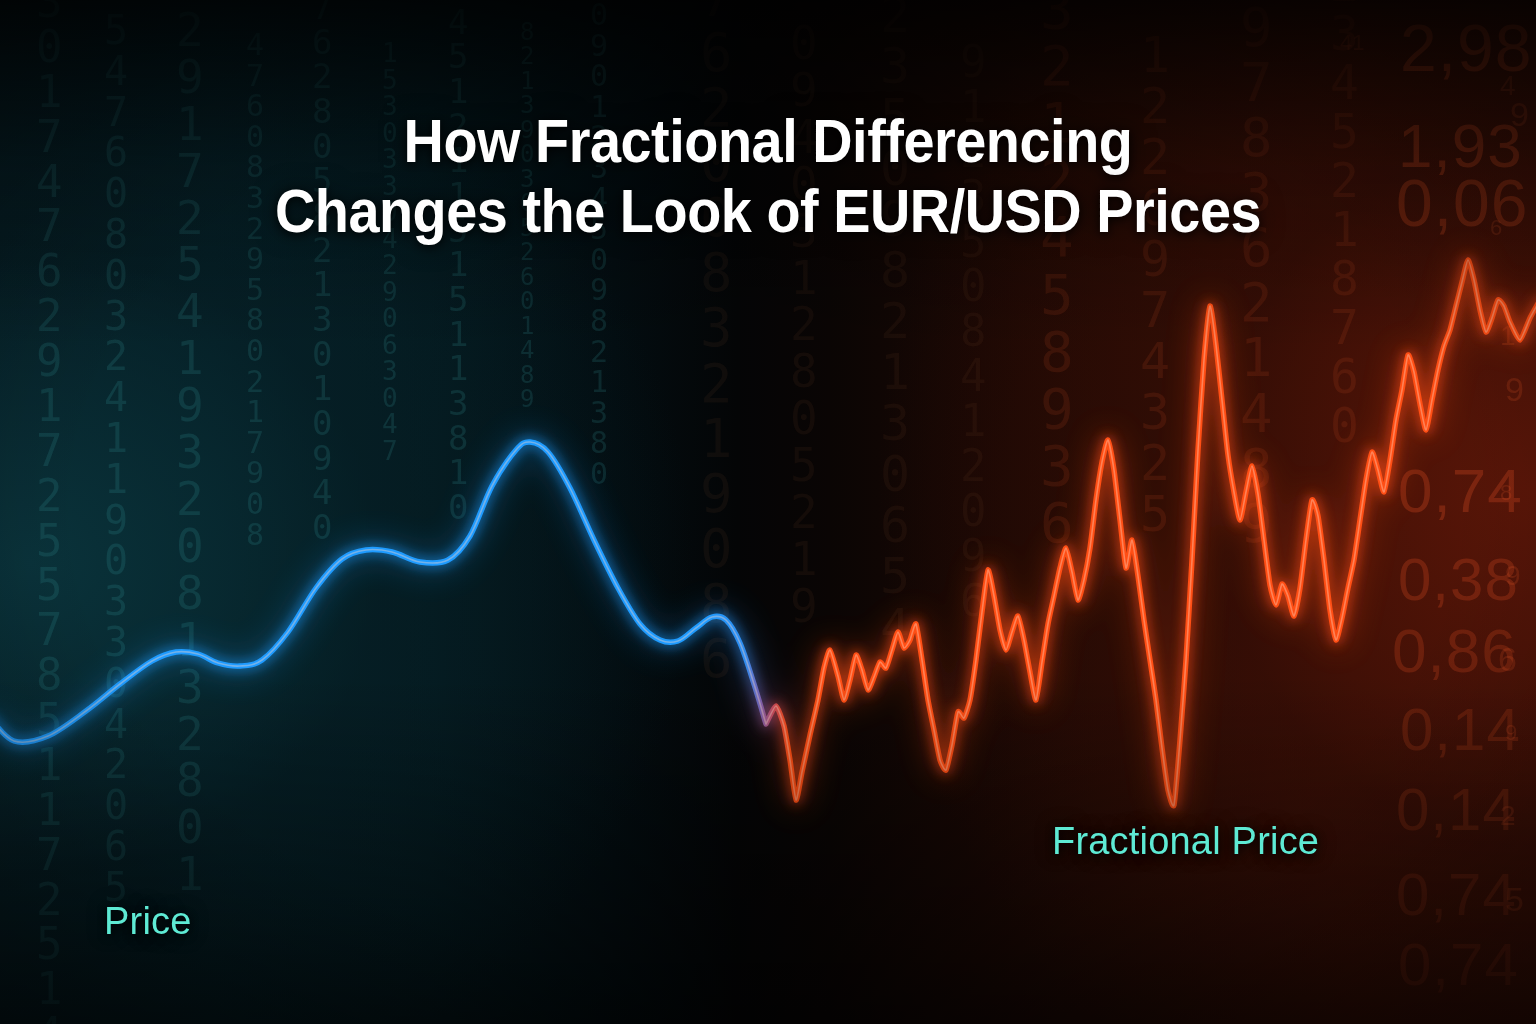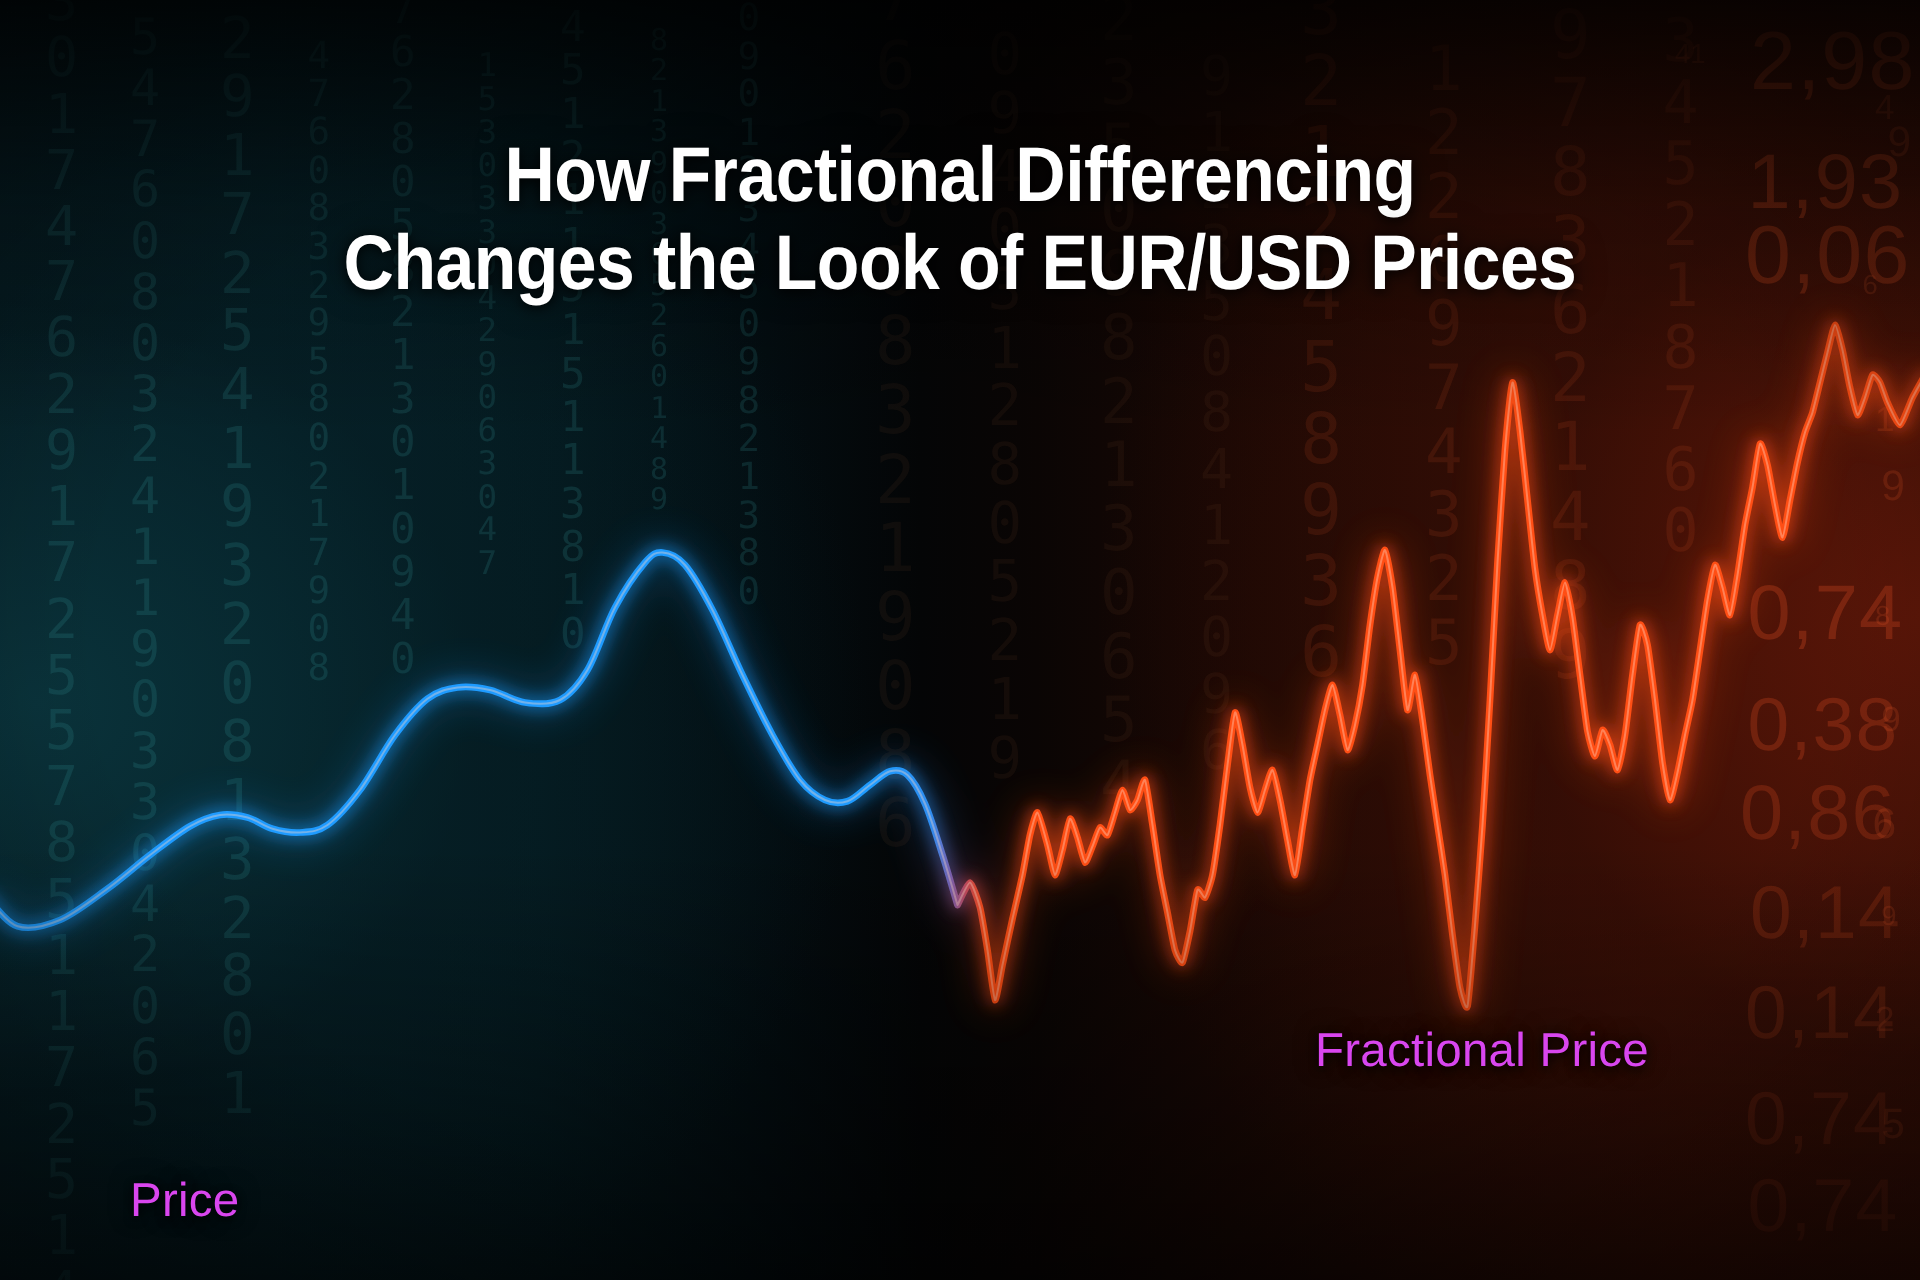--- a/index.html
+++ b/index.html
@@ -102,30 +102,30 @@
     line-height: 1.13;
     letter-spacing: -0.5px;
     transform: scaleX(0.90);
     text-shadow: 0 2px 10px rgba(0,0,0,0.85), 0 0 26px rgba(0,0,0,0.6);
     pointer-events: none;
   }
   #title .line { display: block; }
 
   .series-label {
     position: absolute;
-    color: #d946ef;
+    color: #5eead4;
     font-family: "Liberation Sans", sans-serif;
     font-weight: 400;
     font-size: 38px;
     letter-spacing: 0.2px;
     text-shadow: 0 2px 8px rgba(0,0,0,0.9), 0 0 18px rgba(0,0,0,0.7);
     pointer-events: none;
     white-space: nowrap;
   }
-  #label-price { left: 104px; top: 940px; }
+  #label-price { left: 104px; top: 900px; }
   #label-frac  { left: 1052px; top: 820px; }
 
   .grain {
     position: absolute;
     inset: 0;
     opacity: 0.05;
     pointer-events: none;
     background-image:
       repeating-linear-gradient(0deg, rgba(255,255,255,0.05) 0px, rgba(0,0,0,0) 1px, rgba(0,0,0,0) 2px),
       repeating-linear-gradient(90deg, rgba(255,255,255,0.04) 0px, rgba(0,0,0,0) 1px, rgba(0,0,0,0) 3px);

